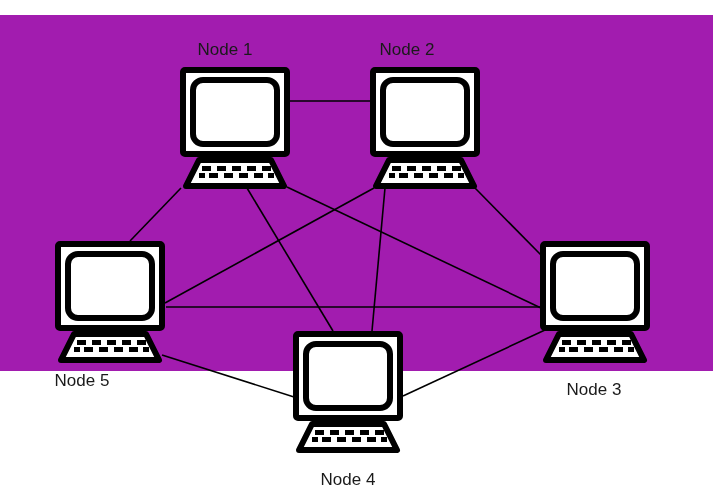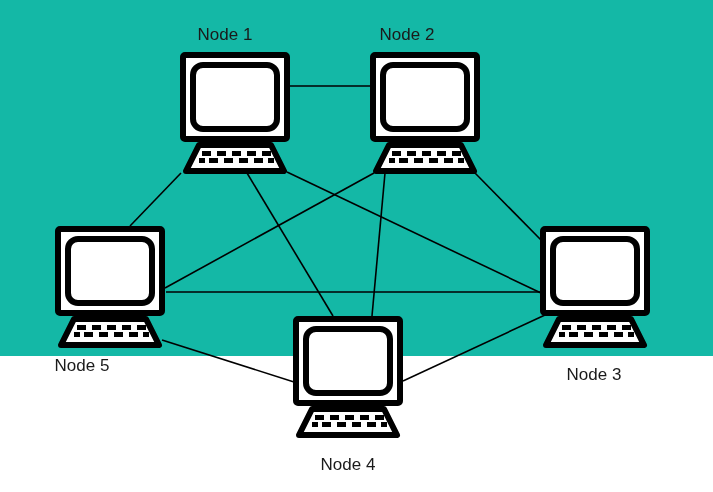--- a/index.html
+++ b/index.html
@@ -11,21 +11,22 @@
   body {
     width: 713px;
     height: 492px;
     overflow: hidden;
     font-family: "Liberation Sans", sans-serif;
   }
   #diagram-canvas {
     position: relative;
     width: 713px;
     height: 356px;
-    background: #14b8a6;
+    background: #a21caf;
+    margin-top: 15px;
   }
   #diagram-svg {
     position: absolute;
     top: 0;
     left: 0;
     width: 713px;
     height: 492px;
     display: block;
   }
   .node-label {

